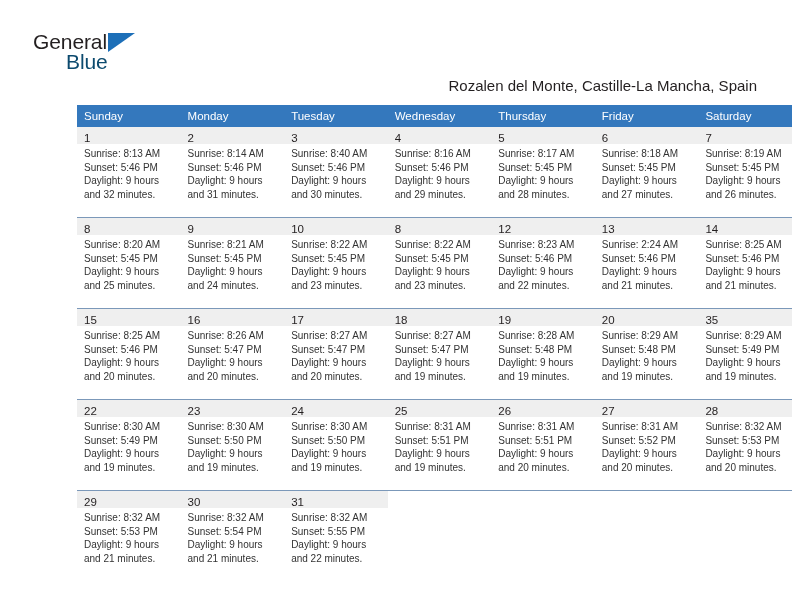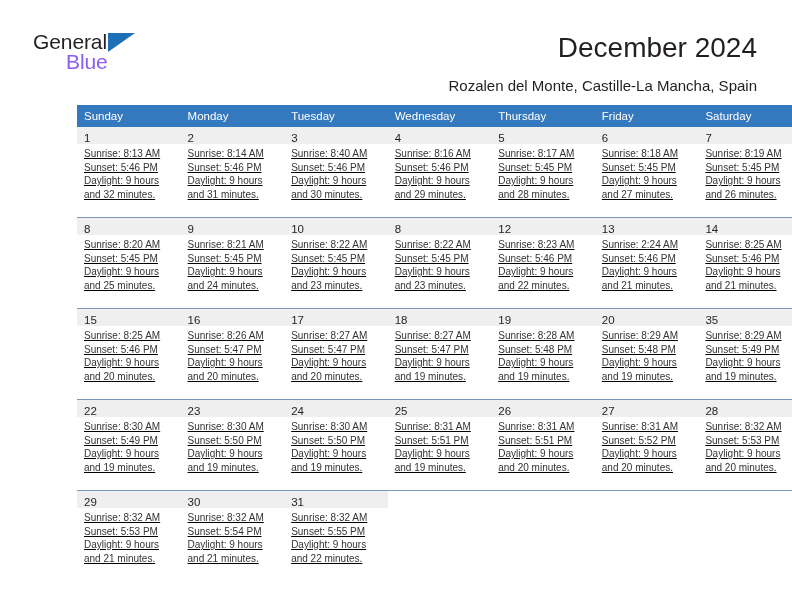--- a/index.html
+++ b/index.html
@@ -52,21 +52,21 @@
     height: 0;
     border-left: 27px solid #1d6fb8;
     border-bottom: 19px solid transparent;
   }
   .logo-blue {
     position: absolute;
     left: 33px;
     top: 20px;
     font-size: 21px;
     letter-spacing: -0.1px;
-    color: #8b5cf6;
+    color: #0c4a6e;
     font-family: "Liberation Sans", sans-serif;
   }
   .title {
     position: absolute;
     right: 35px;
     top: 32px;
     font-size: 28px;
     color: #231f20;
     text-align: right;
     white-space: nowrap;
@@ -128,21 +128,20 @@
     padding: 1px 0 0 7px;
     background: transparent;
   }
   .daynum {
     font-size: 11.5px;
     color: #231f20;
     line-height: 15px;
   }
   .details {
     padding: 3px 4px 0 7px;
-    text-decoration: underline;
   }
   .details div {
     font-size: 10px;
     color: #333333;
     line-height: 13.5px;
     white-space: nowrap;
   }
   .cell.empty { background: #ffffff; }
 </style>
 </head>
@@ -151,21 +150,20 @@
 <div id="page">
 
   <div class="header">
 
     <div class="logo">
       <span class="logo-general">General</span>
       <span class="logo-triangle"></span>
       <span class="logo-blue">Blue</span>
     </div>
 
-    <div class="title">December 2024</div>
     <div class="subtitle">Rozalen del Monte, Castille-La Mancha, Spain</div>
   </div>
 
   <table class="calendar">
     <thead>
       <tr id="weekday-row">
           <th>Sunday</th>
           <th>Monday</th>
           <th>Tuesday</th>
           <th>Wednesday</th>

